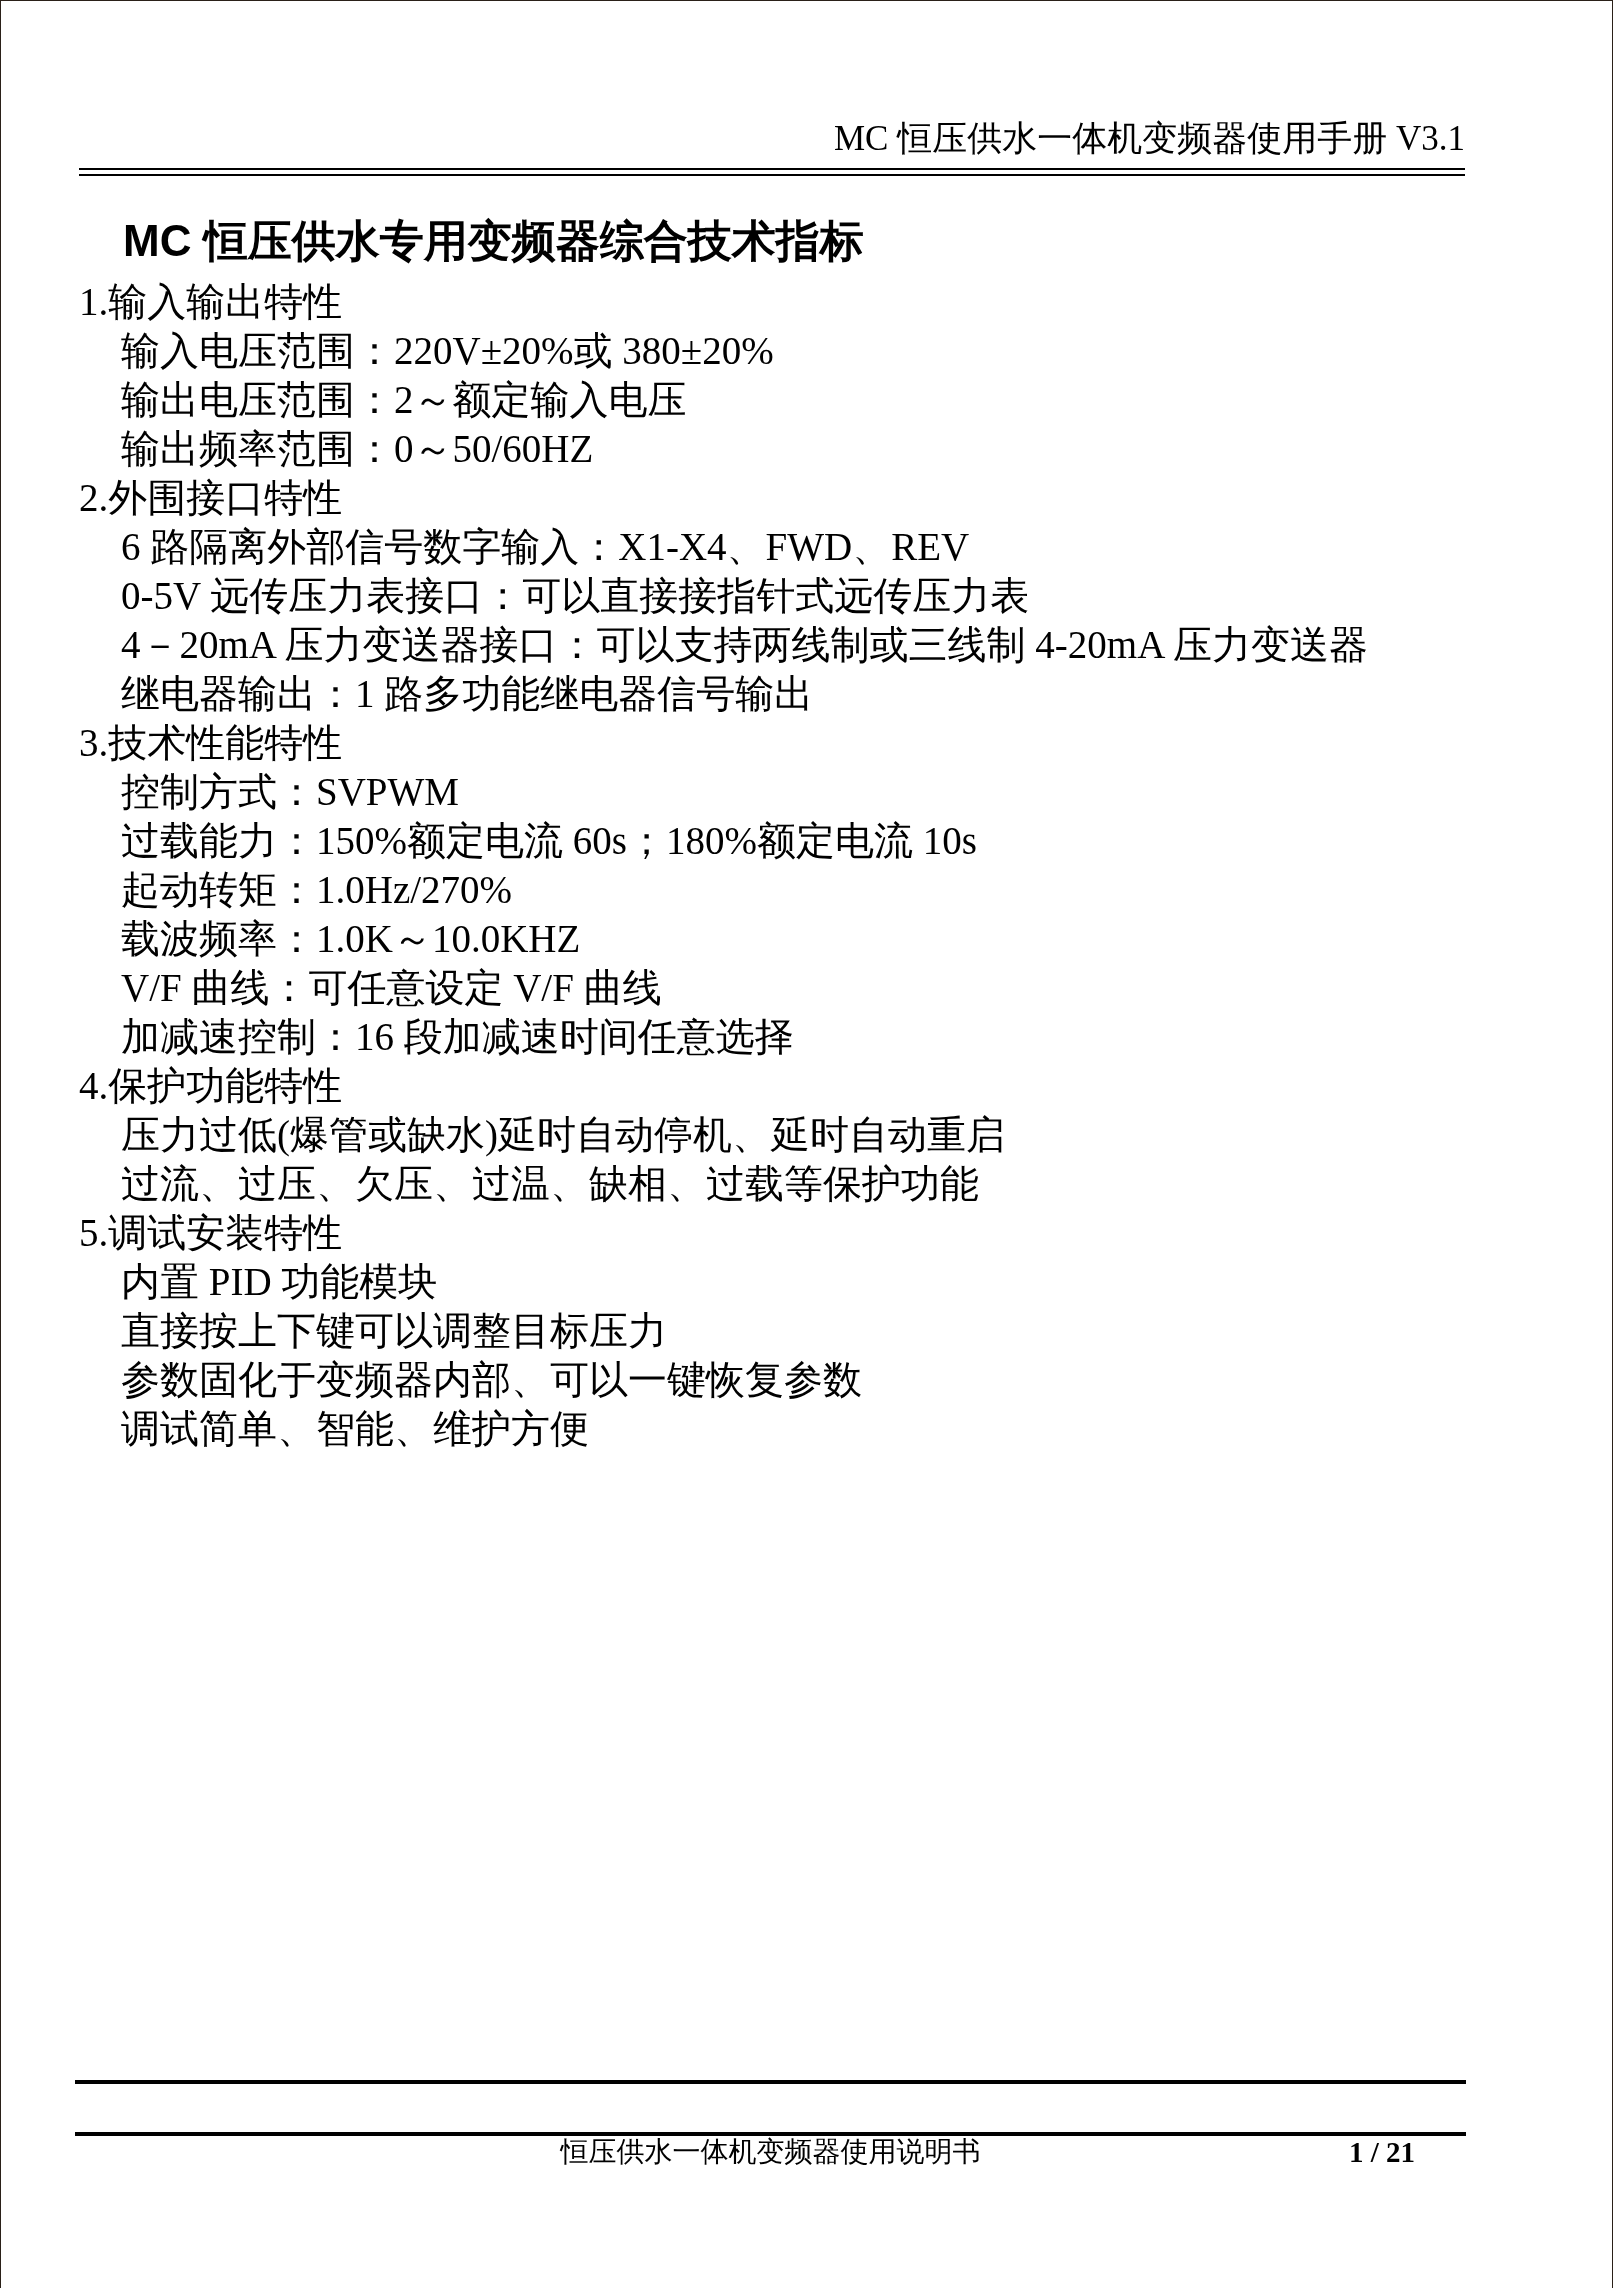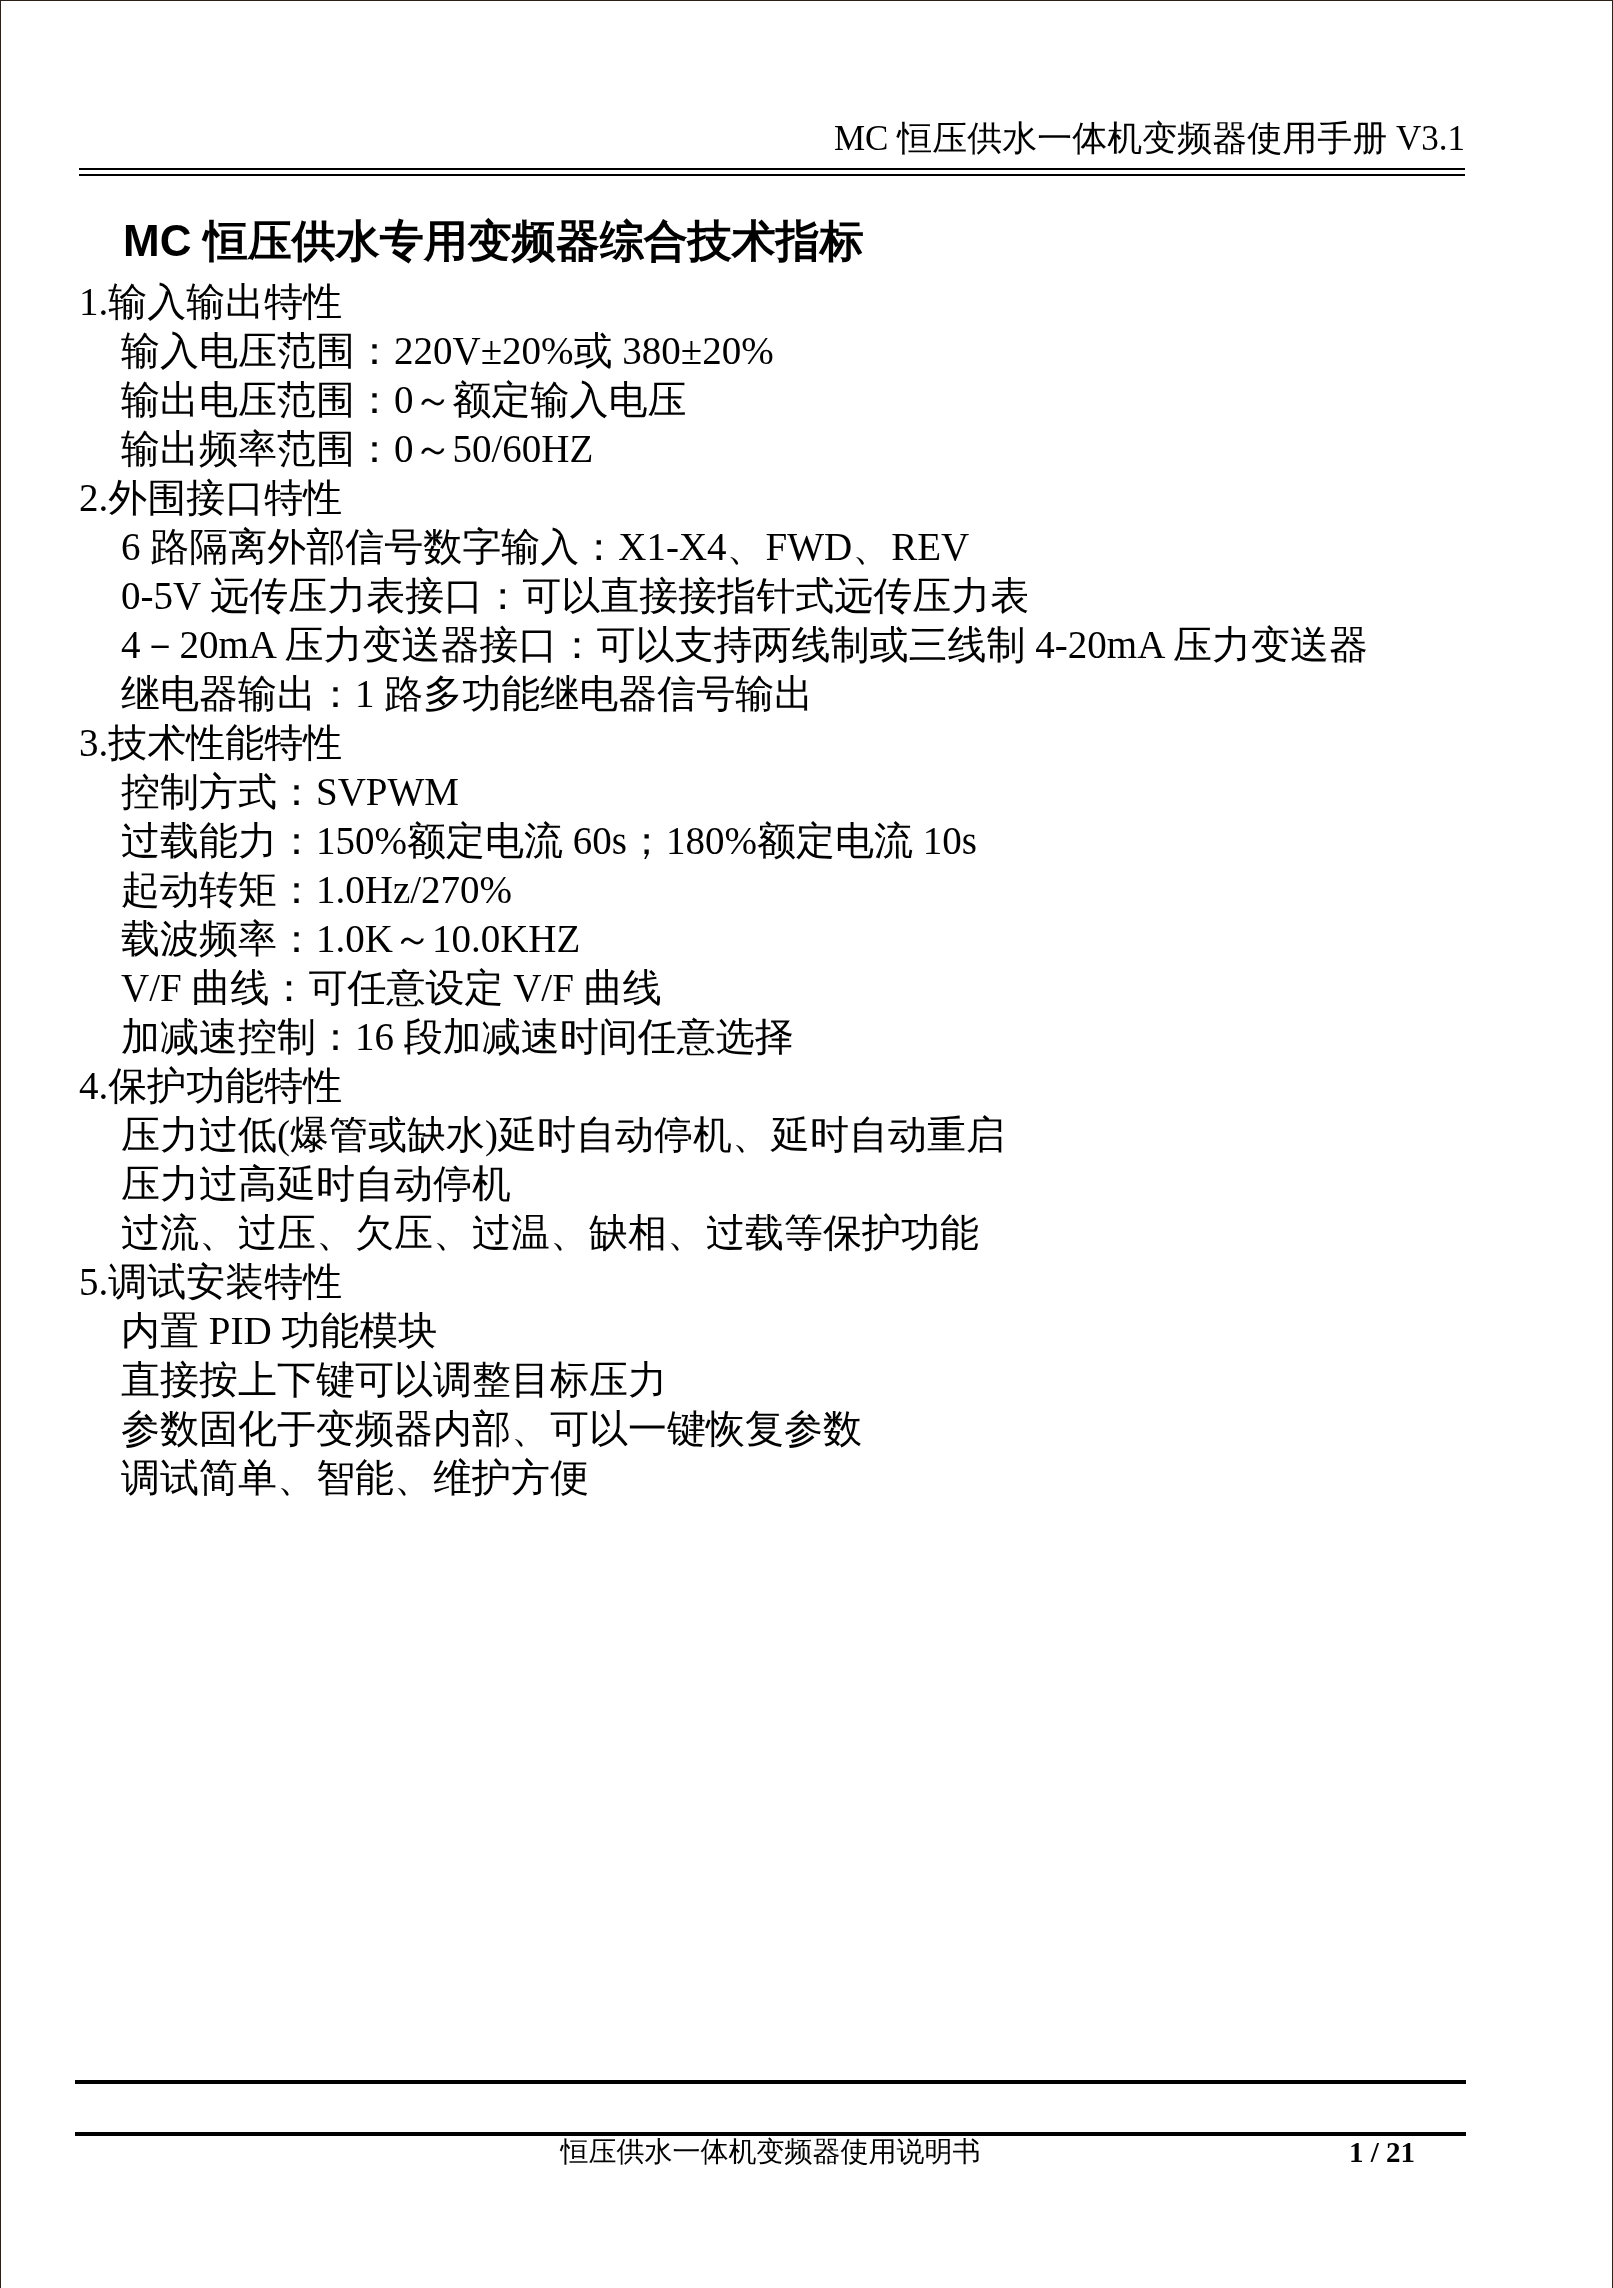--- a/index.html
+++ b/index.html
@@ -111,37 +111,36 @@
 
   <div class="header-title">MC 恒压供水一体机变频器使用手册 V3.1</div>
 
   <div class="header-rule"></div>
 
   <div class="content">
     <h1 class="doc-title">MC 恒压供水专用变频器综合技术指标</h1>
     <div id="sections">
         <div class="section-heading">1.输入输出特性</div>
         <div class="spec-item">输入电压范围：220V±20%或 380±20%</div>
-        <div class="spec-item">输出电压范围：0～额定输入电压</div>
+        <div class="spec-item">输出电压范围：2～额定输入电压</div>
         <div class="spec-item">输出频率范围：0～50/60HZ</div>
         <div class="section-heading">2.外围接口特性</div>
         <div class="spec-item">6 路隔离外部信号数字输入：X1-X4、FWD、REV</div>
         <div class="spec-item">0-5V 远传压力表接口：可以直接接指针式远传压力表</div>
         <div class="spec-item">4－20mA 压力变送器接口：可以支持两线制或三线制 4-20mA 压力变送器</div>
         <div class="spec-item">继电器输出：1 路多功能继电器信号输出</div>
         <div class="section-heading">3.技术性能特性</div>
         <div class="spec-item">控制方式：SVPWM</div>
         <div class="spec-item">过载能力：150%额定电流 60s；180%额定电流 10s</div>
         <div class="spec-item">起动转矩：1.0Hz/270%</div>
         <div class="spec-item">载波频率：1.0K～10.0KHZ</div>
         <div class="spec-item">V/F 曲线：可任意设定 V/F 曲线</div>
         <div class="spec-item">加减速控制：16 段加减速时间任意选择</div>
         <div class="section-heading">4.保护功能特性</div>
         <div class="spec-item">压力过低(爆管或缺水)延时自动停机、延时自动重启</div>
-        <div class="spec-item">压力过高延时自动停机</div>
         <div class="spec-item">过流、过压、欠压、过温、缺相、过载等保护功能</div>
         <div class="section-heading">5.调试安装特性</div>
         <div class="spec-item">内置 PID 功能模块</div>
         <div class="spec-item">直接按上下键可以调整目标压力</div>
         <div class="spec-item">参数固化于变频器内部、可以一键恢复参数</div>
         <div class="spec-item">调试简单、智能、维护方便</div>
       </div>
   </div>
 
   <div class="footer-rule top"></div>

